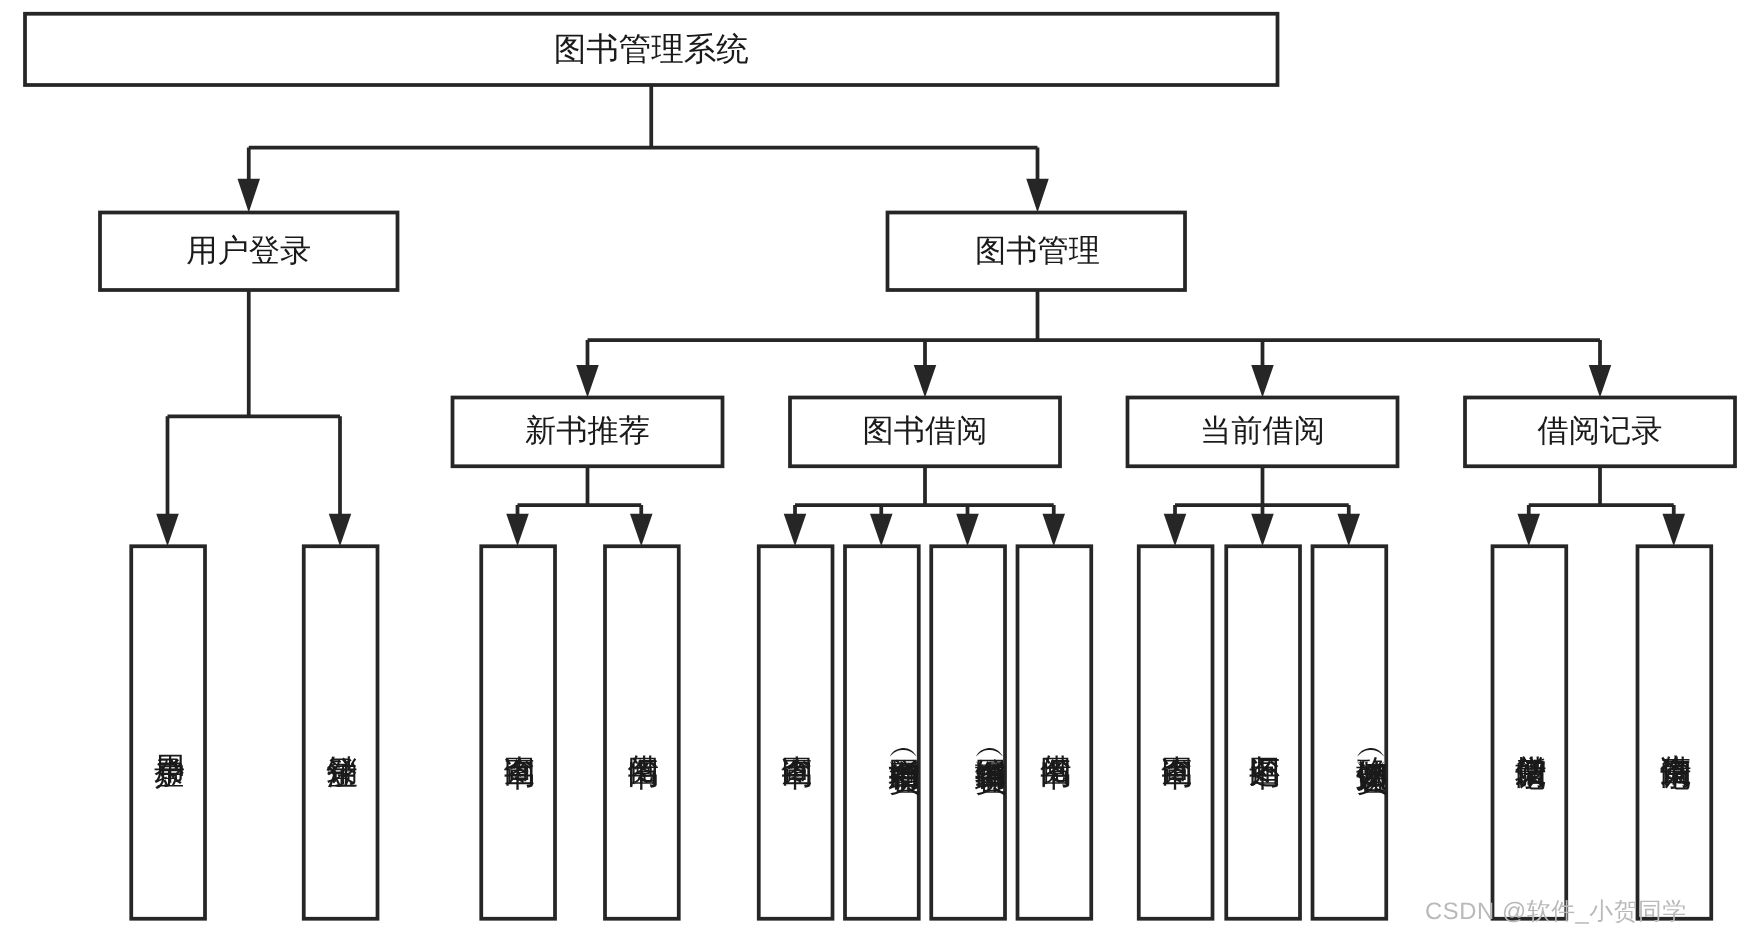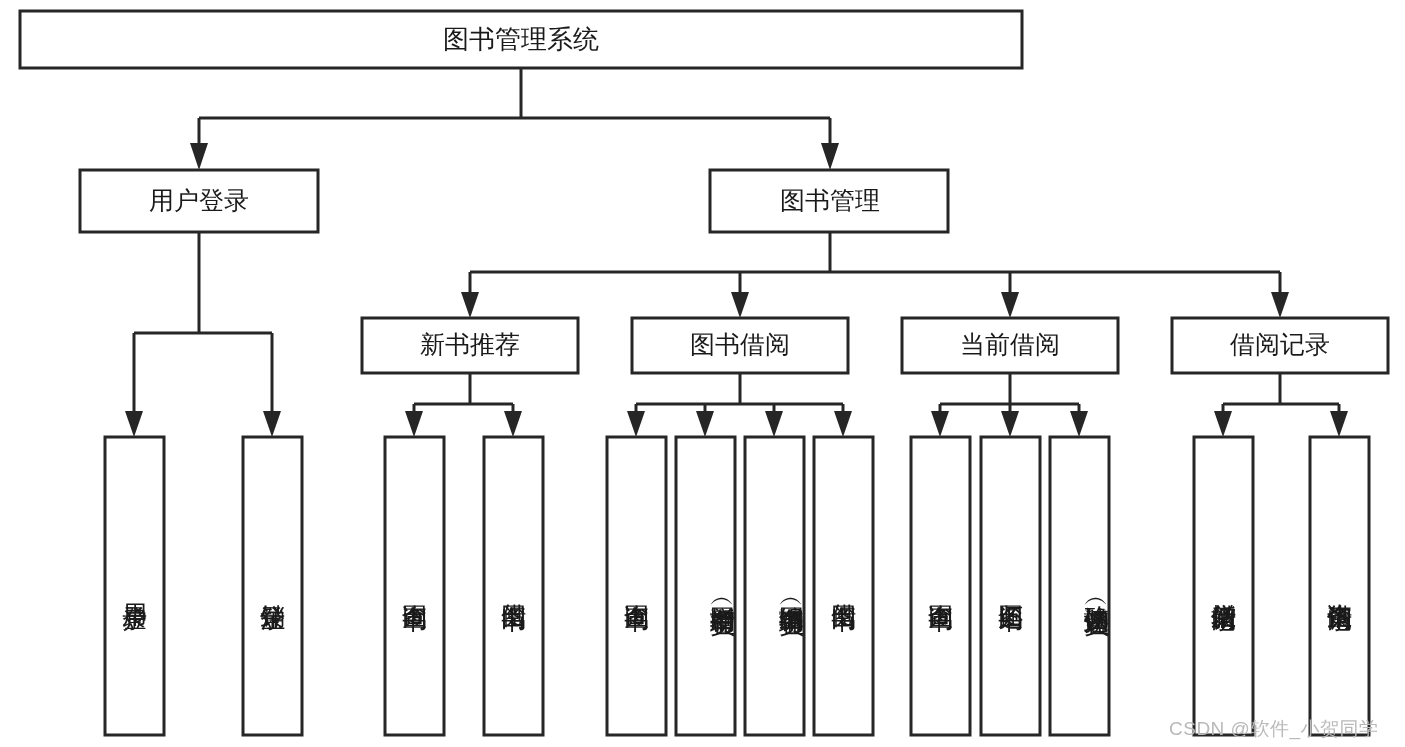--- a/index.html
+++ b/index.html
@@ -201,15 +201,15 @@
   <div class="vlabel" style="left:745px; top:437px; width:59px; height:298px; display:flex; align-items:flex-start; justify-content:center; padding-top:8px; box-sizing:border-box;">编辑图书（管理员）</div>
   <div class="vlabel" style="left:814px; top:437px; width:59px; height:298px; display:flex; align-items:center; justify-content:center;">借阅图书</div>
 
   <div class="vlabel" style="left:911px; top:437px; width:59px; height:298px; display:flex; align-items:center; justify-content:center;">查询图书</div>
   <div class="vlabel" style="left:981px; top:437px; width:59px; height:298px; display:flex; align-items:center; justify-content:center;">归还图书</div>
   <div class="vlabel" style="left:1050px; top:437px; width:59px; height:298px; display:flex; align-items:flex-start; justify-content:center; padding-top:8px; box-sizing:border-box;">确认归还（管理员）</div>
 
   <div class="vlabel" style="left:1194px; top:437px; width:59px; height:298px; display:flex; align-items:center; justify-content:center;">新增借阅记录</div>
   <div class="vlabel" style="left:1310px; top:437px; width:59px; height:298px; display:flex; align-items:center; justify-content:center;">查询借阅记录</div>
 
-  <div class="watermark" style="left:1169px; top:716px;">CSDN @软件_小贺同学</div>
+  <div class="watermark" style="left:1140px; top:716px;">CSDN @软件_小贺同学</div>
 
 </div>
 
 </body></html>

